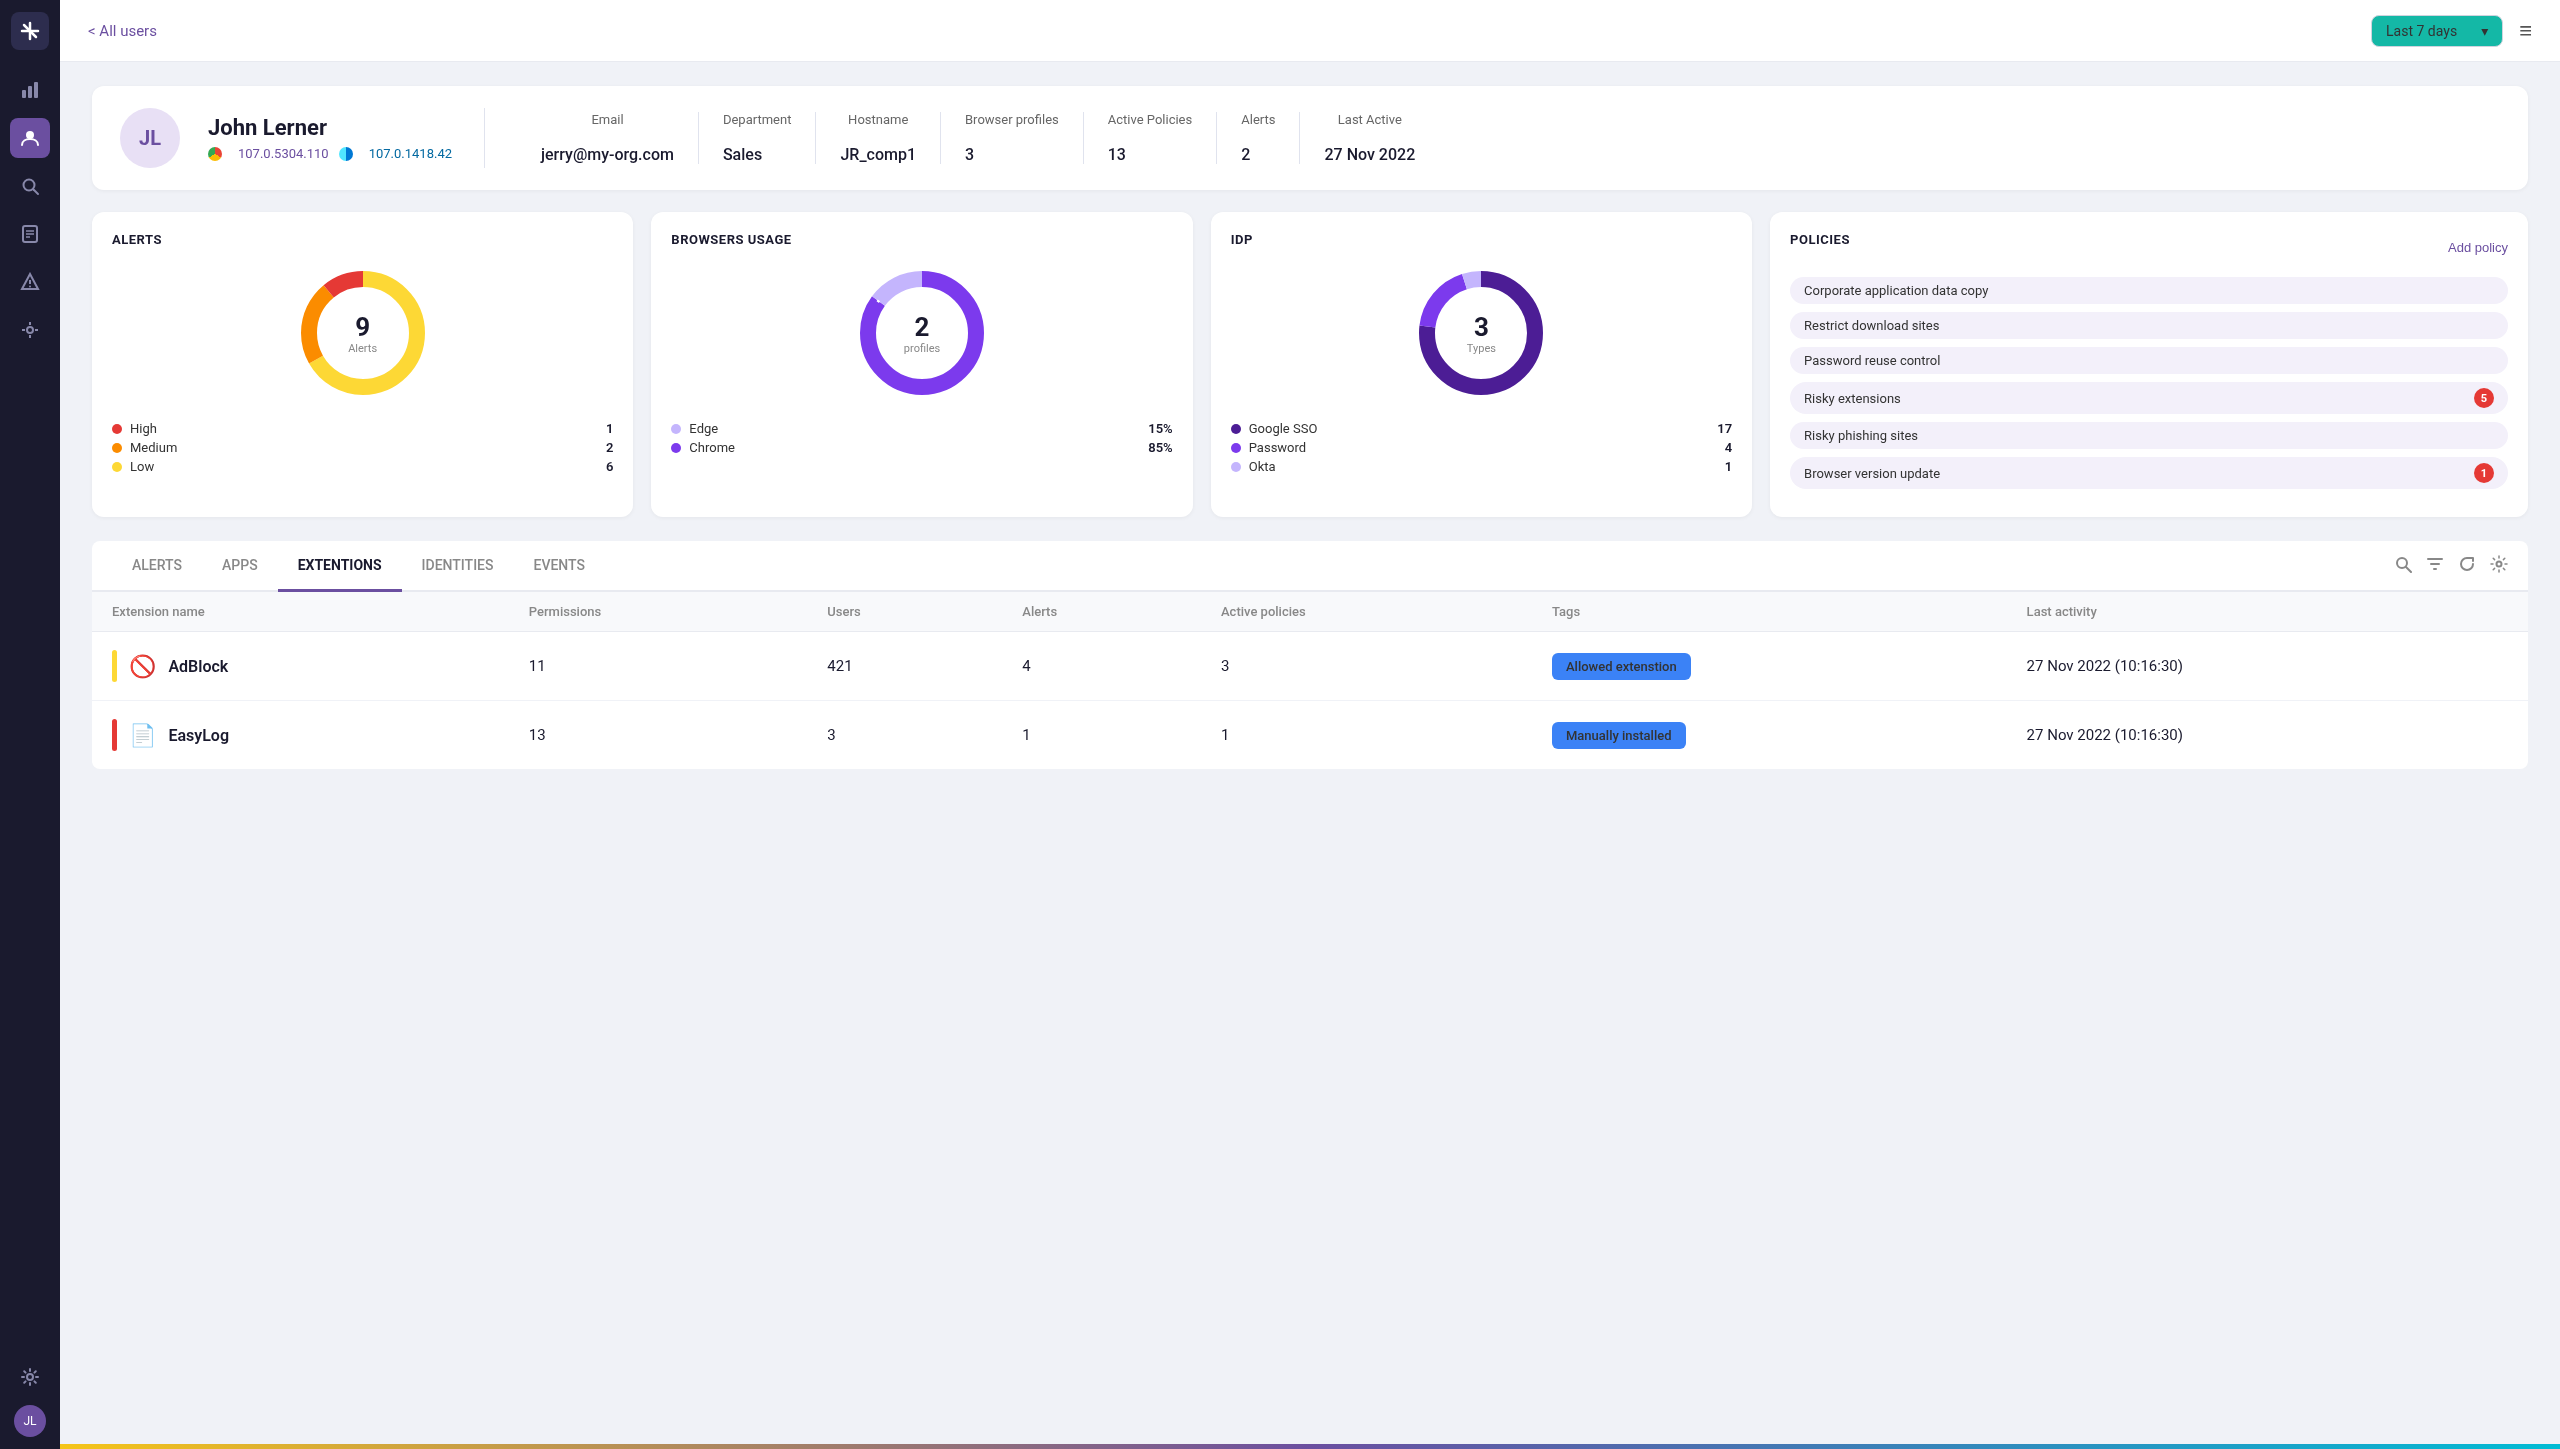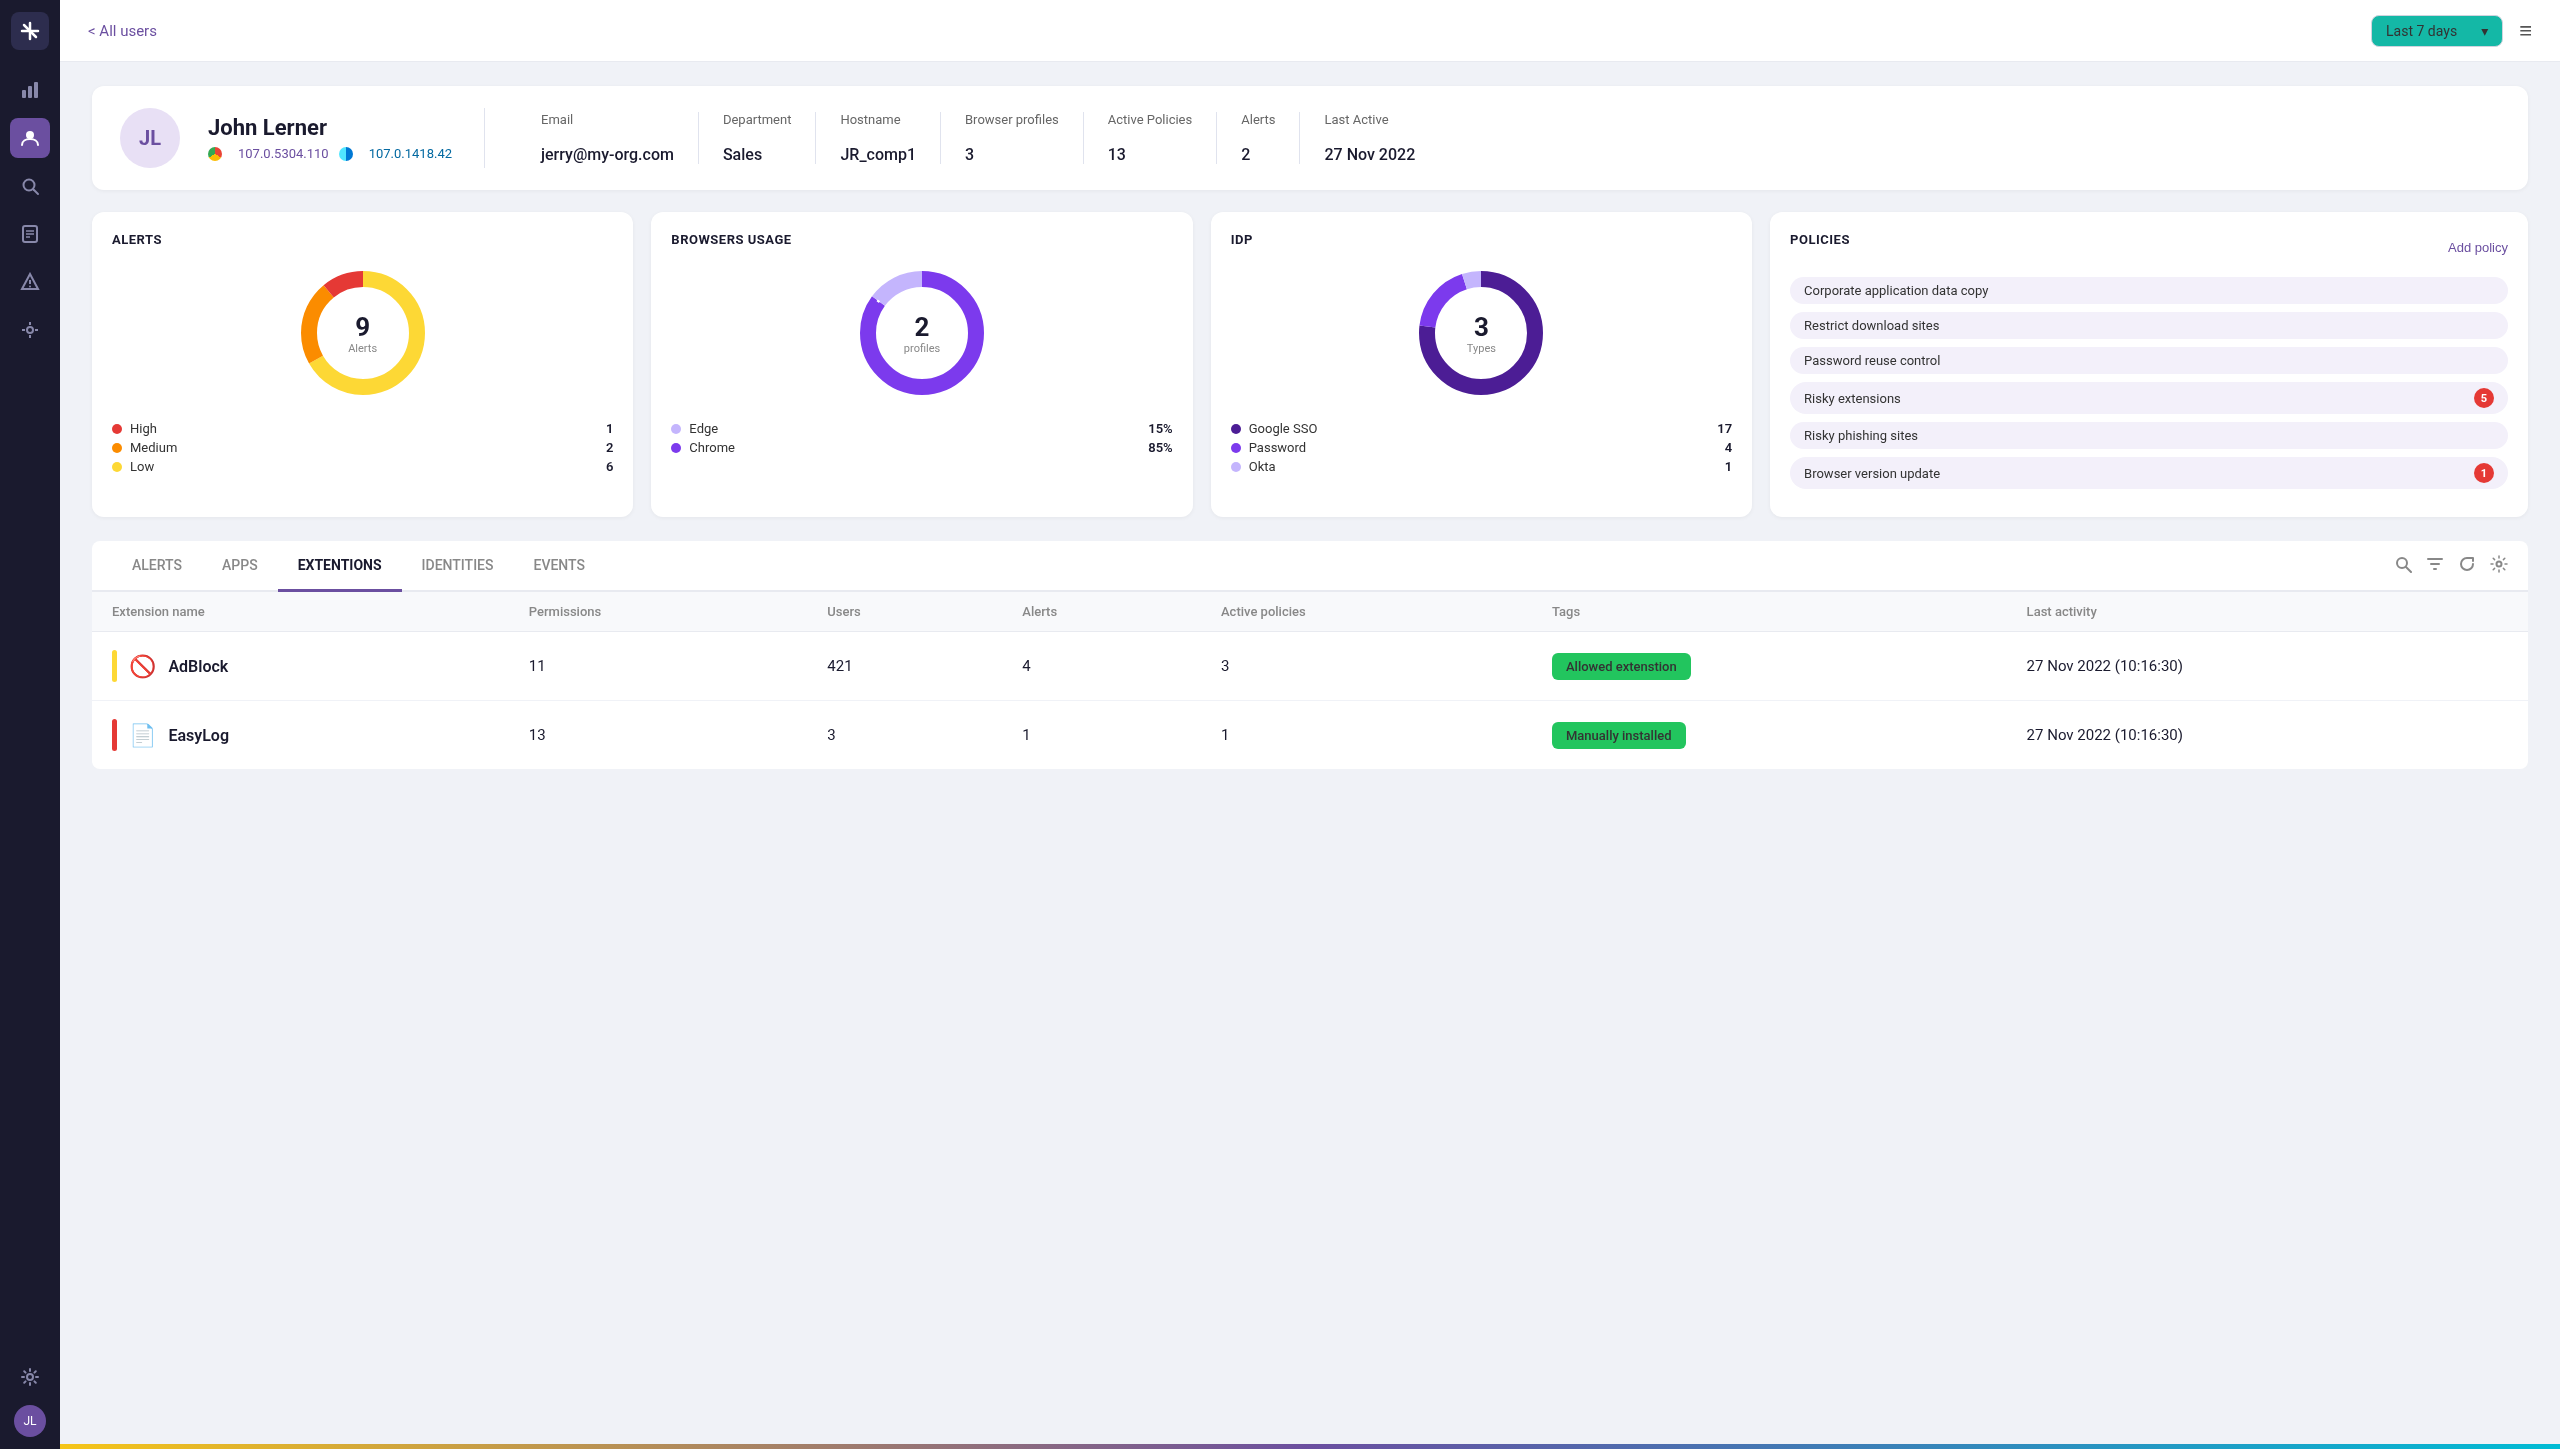--- a/index.html
+++ b/index.html
@@ -131,21 +131,21 @@
     .browser-badge {
       display: flex; align-items: center; gap: 16px;
       color: #6b4fa0; font-weight: 400;
     }
     .chrome-dot { width: 14px; height: 14px; border-radius: 50%; background: conic-gradient(#ea4335 0 120deg, #fbbc05 120deg 240deg, #34a853 240deg 360deg); display: inline-block; }
     .edge-dot { width: 14px; height: 14px; border-radius: 50%; background: conic-gradient(#0078d4 0 180deg, #50e6ff 180deg 360deg); display: inline-block; }
     .divider-v { width: 1px; background: #e0e3ee; align-self: stretch; margin: 0 4px; }
     .user-meta { display: flex; align-items: center; gap: 0; flex: 1; }
     .meta-item { padding: 0 24px; border-right: 1px solid #e0e3ee; }
     .meta-item:last-child { border-right: none; }
-    .meta-label { font-size: 13px; color: #666; margin-bottom: 18px; }
+    .meta-label { font-size: 13px; color: #666; margin-bottom: 18px; text-align: center; }
     .meta-value { font-size: 16px; color: #1a1a2e; font-weight: 500; }
 
     
     .widgets-row {
       display: grid;
       grid-template-columns: 1fr 1fr 1fr 1.4fr;
       gap: 18px;
       margin-bottom: 24px;
     }
     .widget {
@@ -271,21 +271,21 @@
     tbody td {
       padding: 18px 20px;
       font-size: 15px;
       color: #1a1a2e;
     }
     .ext-name-cell { display: flex; align-items: center; gap: 12px; font-weight: 600; font-size: 16px; }
     .risk-bar {
       width: 5px; height: 32px; border-radius: 3px;
     }
     .tag-pill {
-      background: #22c55e;
+      background: #3b82f6;
       border-radius: 6px;
       padding: 6px 14px;
       font-size: 13px;
       color: #333;
       font-weight: 500;
     }
 
     
     .bottom-bar {
       height: 5px;

